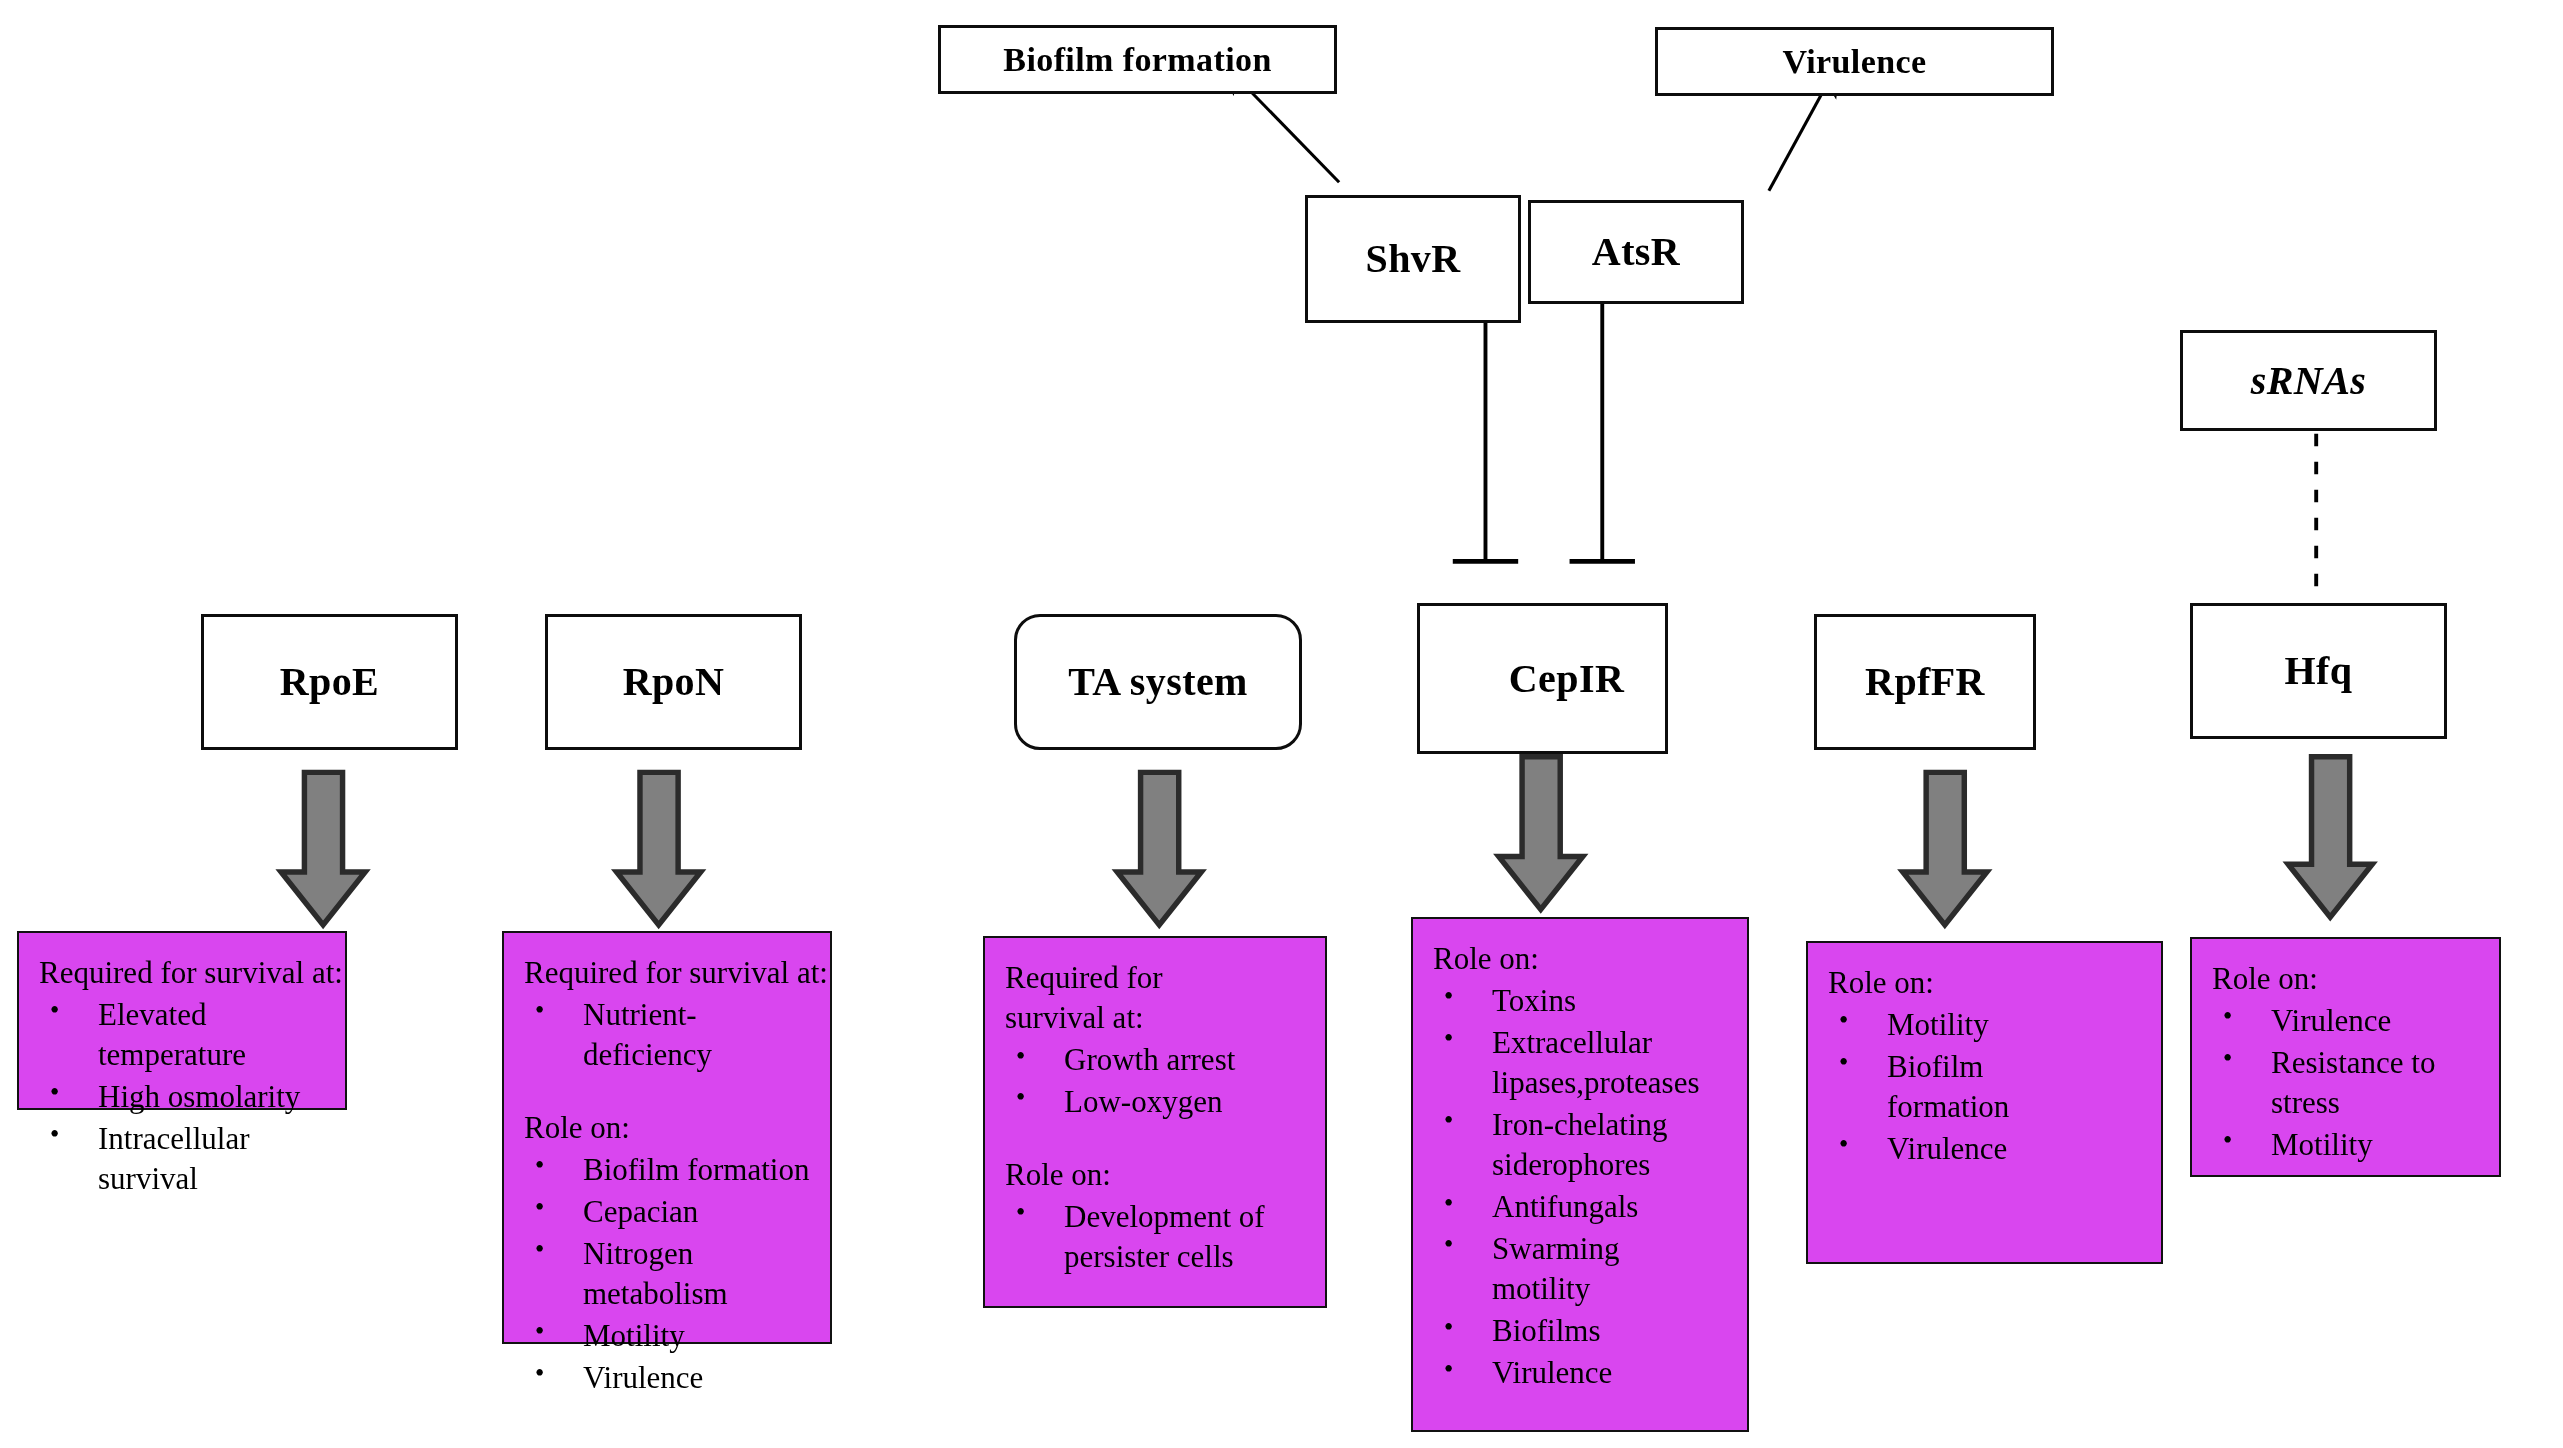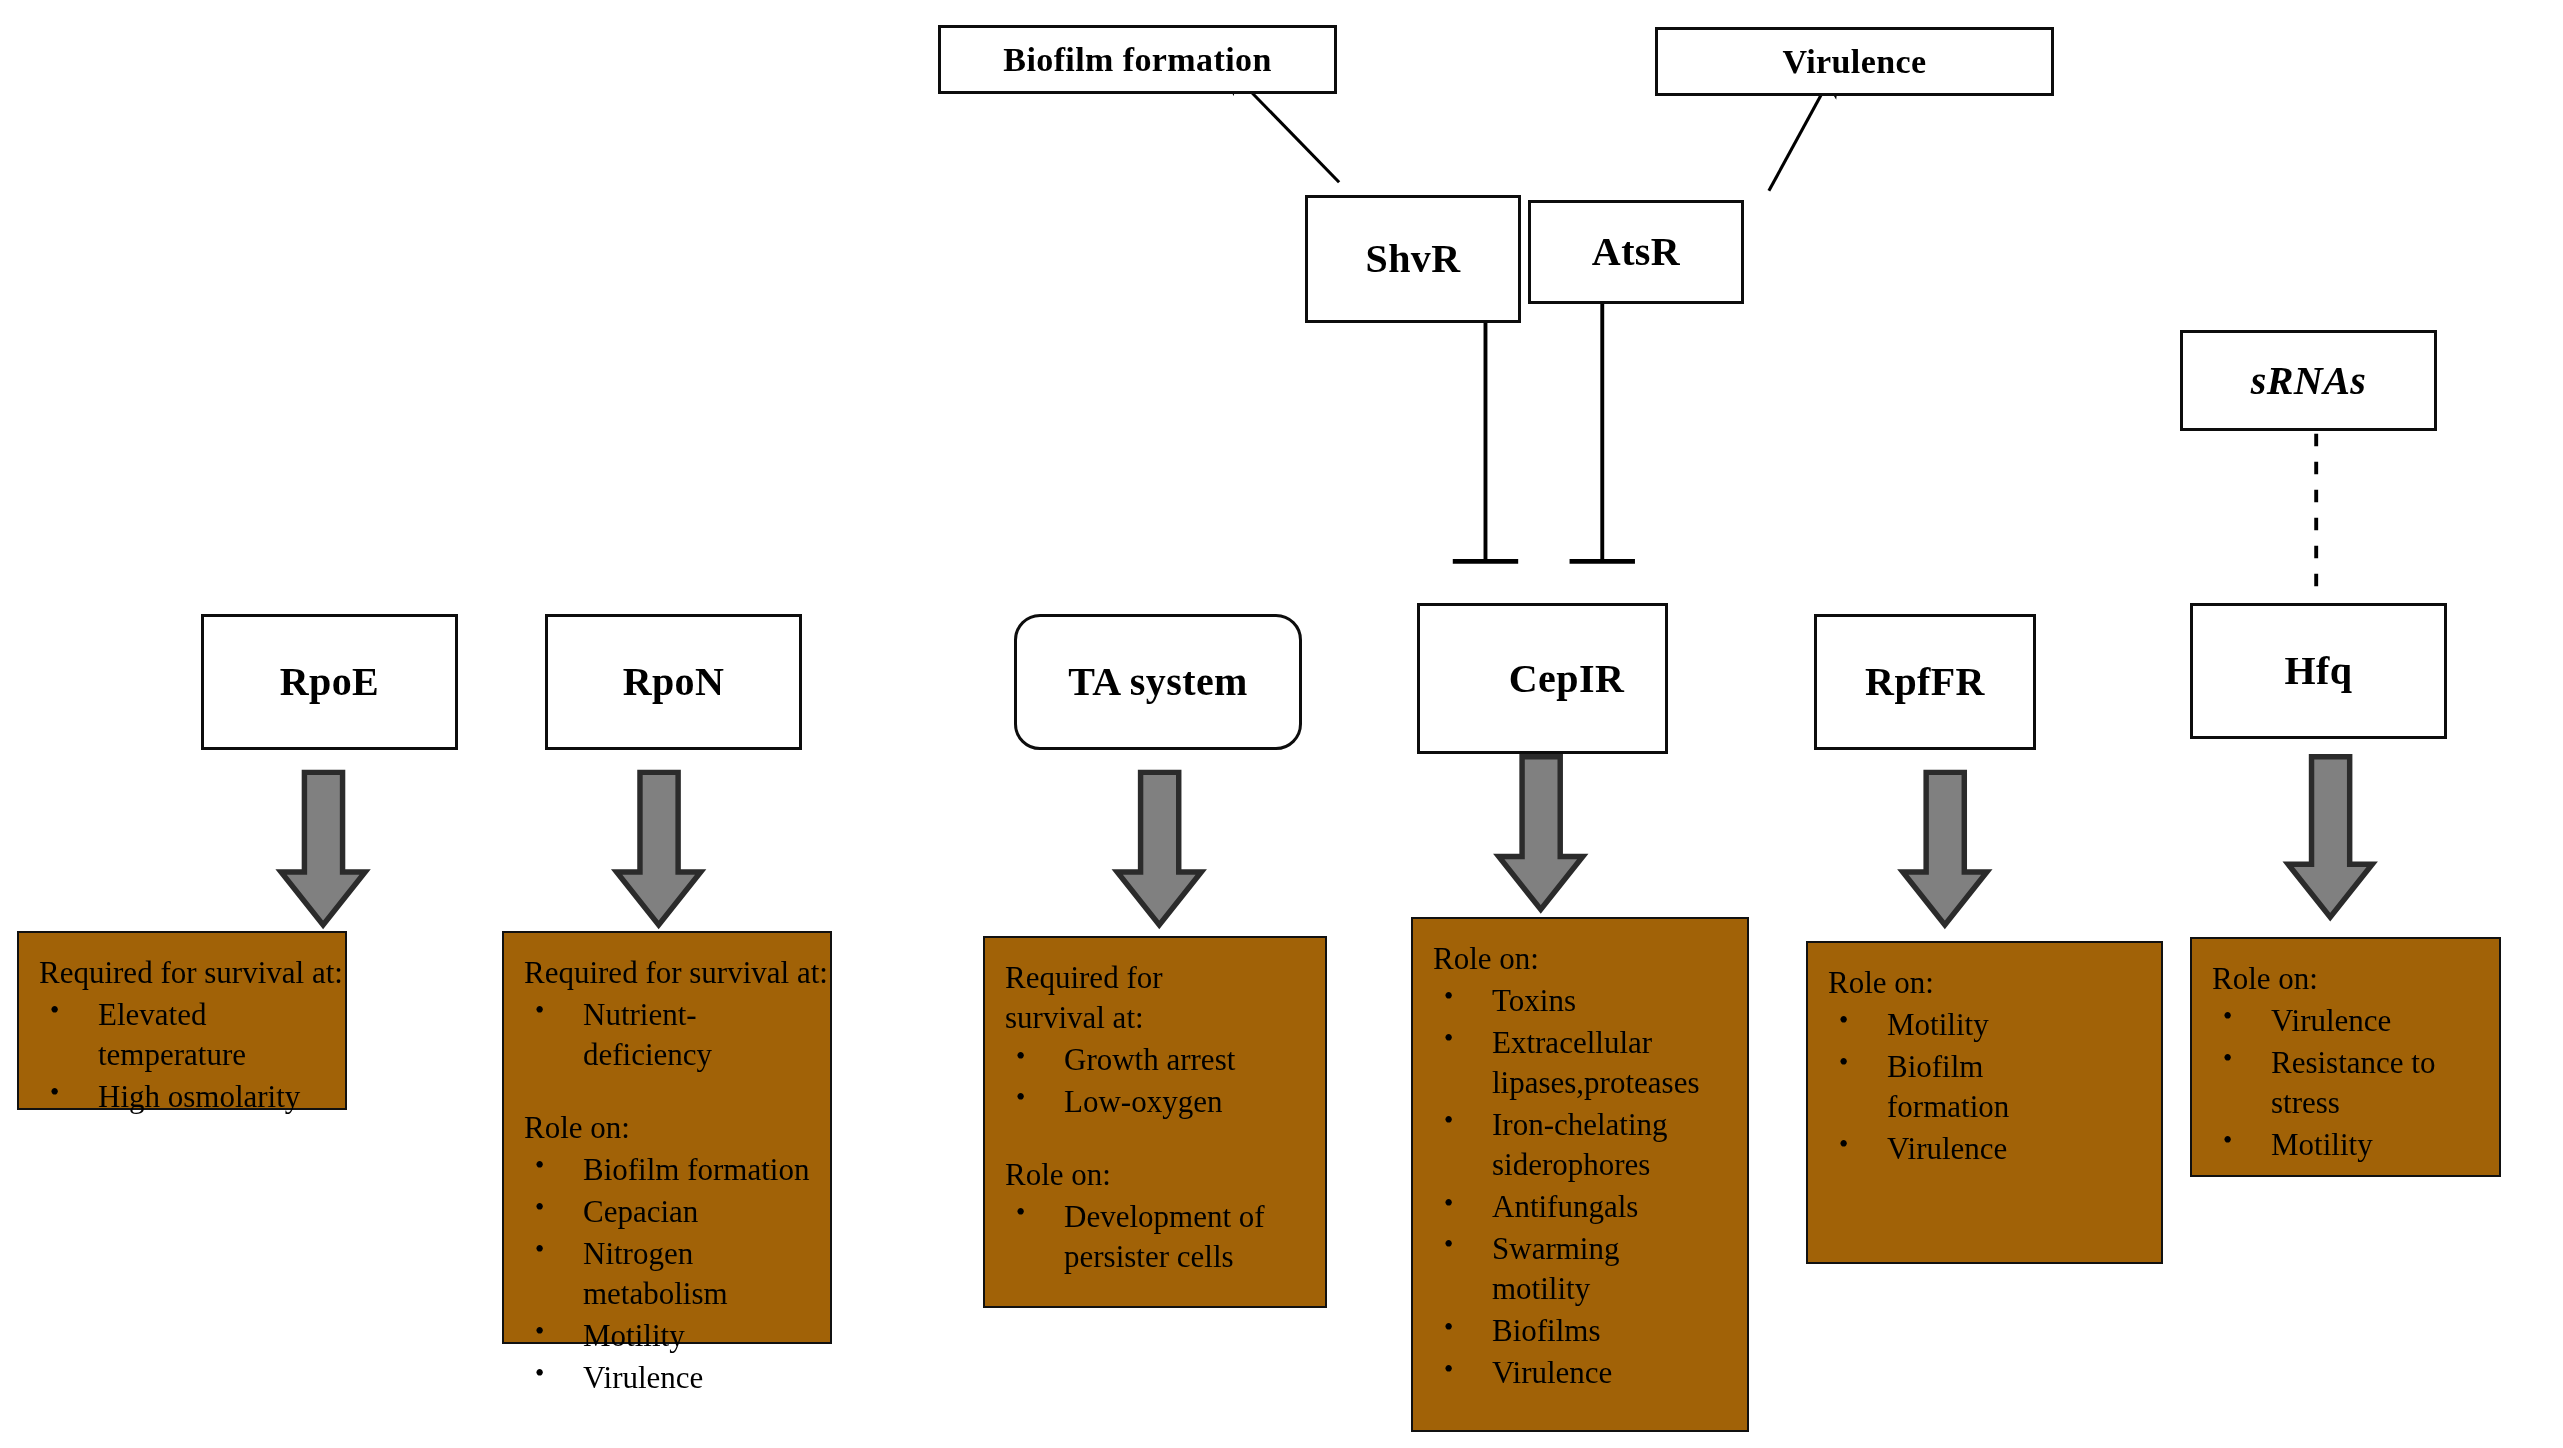--- a/index.html
+++ b/index.html
@@ -36,21 +36,21 @@
   }
   .node.outcome .node-label {
     font-size: 34px;
   }
   .node.srna .node-label {
     font-style: italic;
   }
   .textbox {
     position: absolute;
     box-sizing: border-box;
-    background: #a16207;
+    background: #d946ef;
     border: 2.3px solid #111111;
     padding: 20px 7.8px 12.5px 20px;
   }
   .tb-inner {
     font-size: 31px;
     line-height: 1.30;
   }
   .tb-head {
     margin: 0 0 1.6px 0;
     white-space: nowrap;
@@ -179,20 +179,21 @@
   <div class="node" style="left:2190px; top:603px; width:257px; height:136px;">
     <span class="node-label">Hfq</span>
   </div>
 
   <div class="textbox" style="left:17px; top:931px; width:330px; height:179px;">
     <div class="tb-inner">
       <p class="tb-head">Required for survival at:</p>
       <ul class="tb-list">
         <li>Elevated temperature</li>
         <li>High osmolarity</li>
+        <li>Intracellular survival</li>
       </ul>
     </div>
   </div>
 
   <div class="textbox" style="left:502px; top:931px; width:330px; height:413px;">
     <div class="tb-inner">
       <p class="tb-head">Required for survival at:</p>
       <ul class="tb-list">
         <li>Nutrient-deficiency</li>
       </ul>

